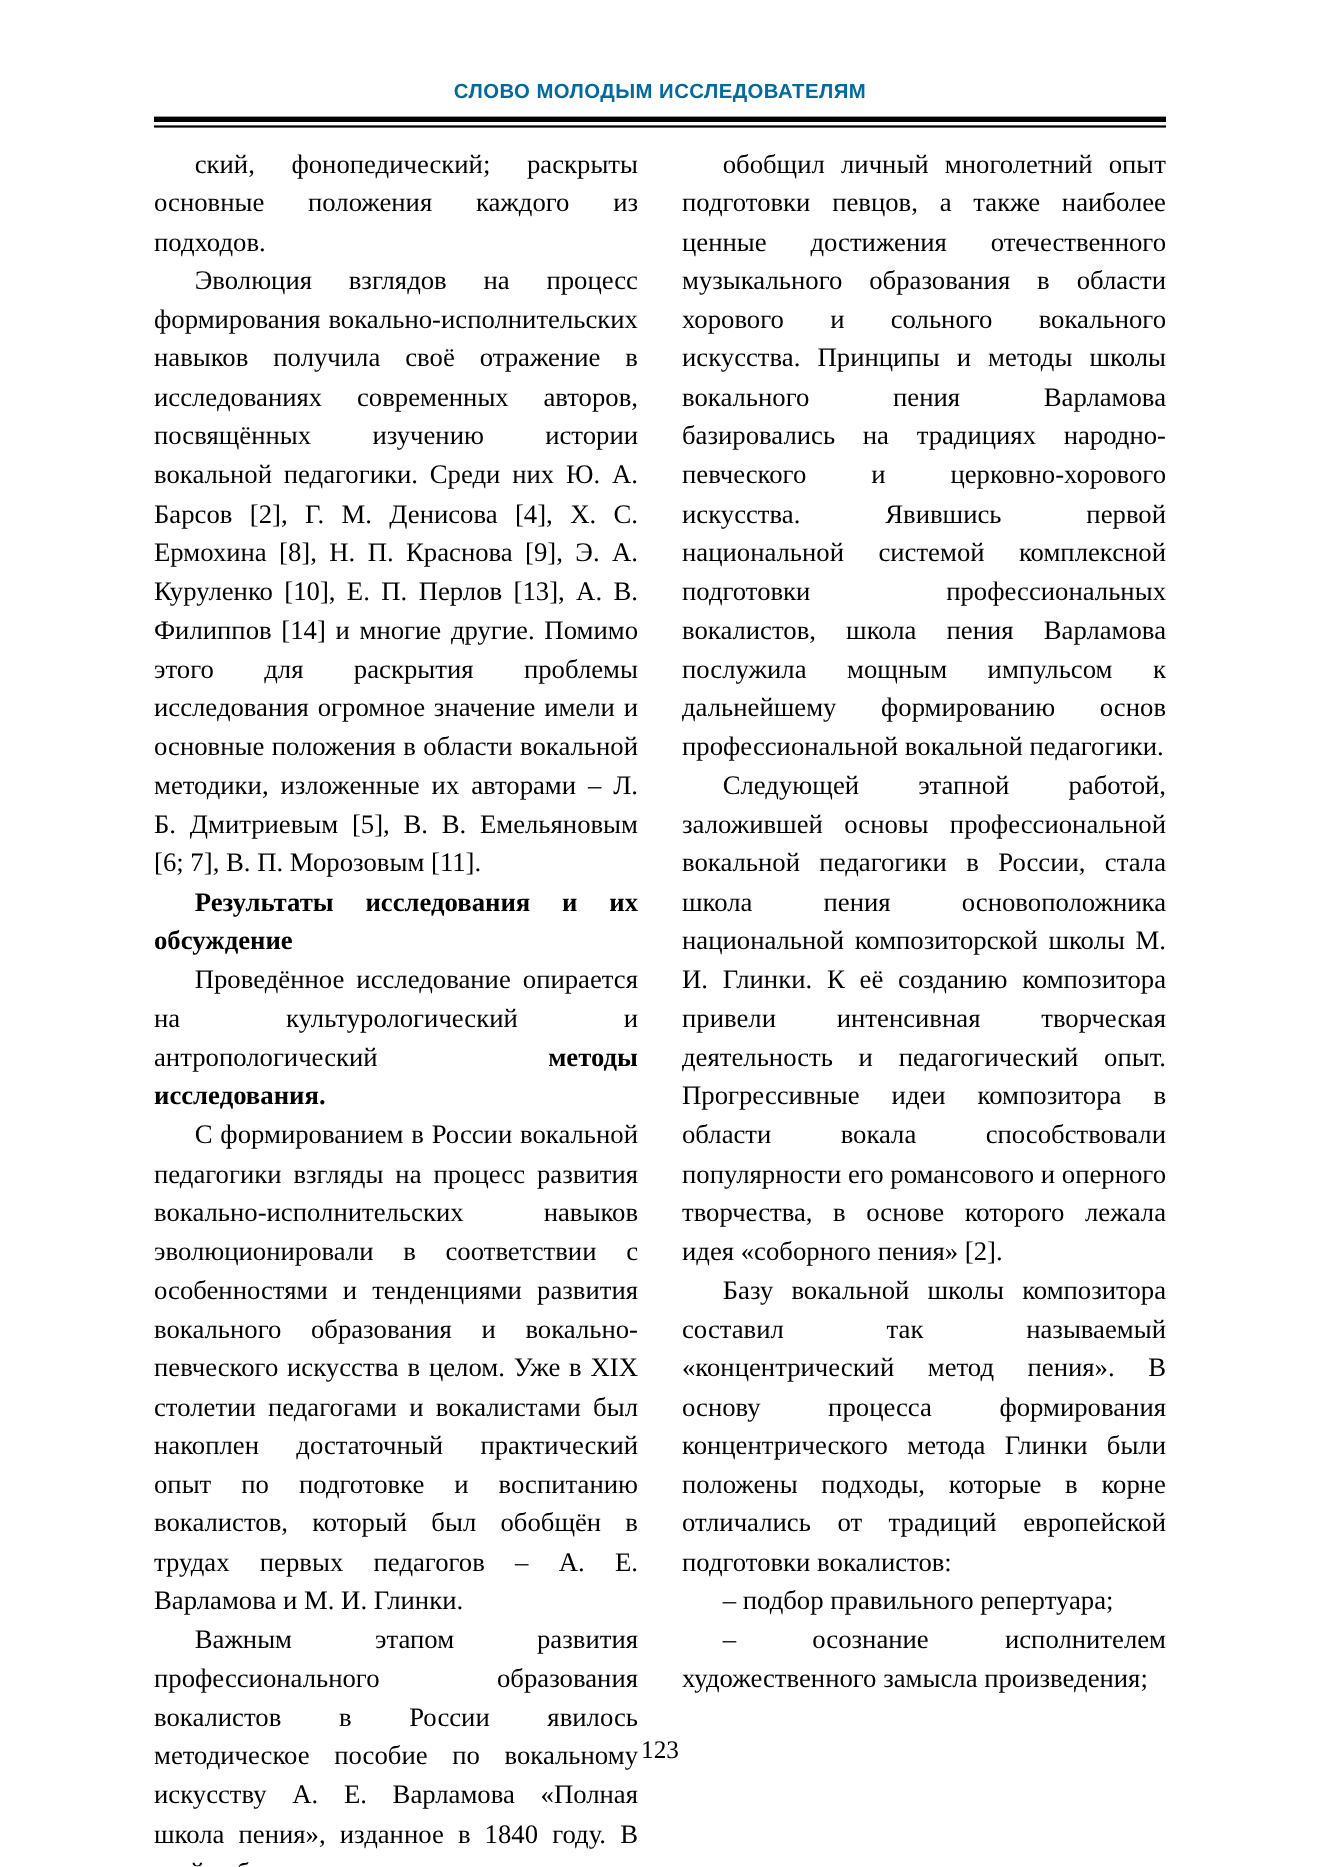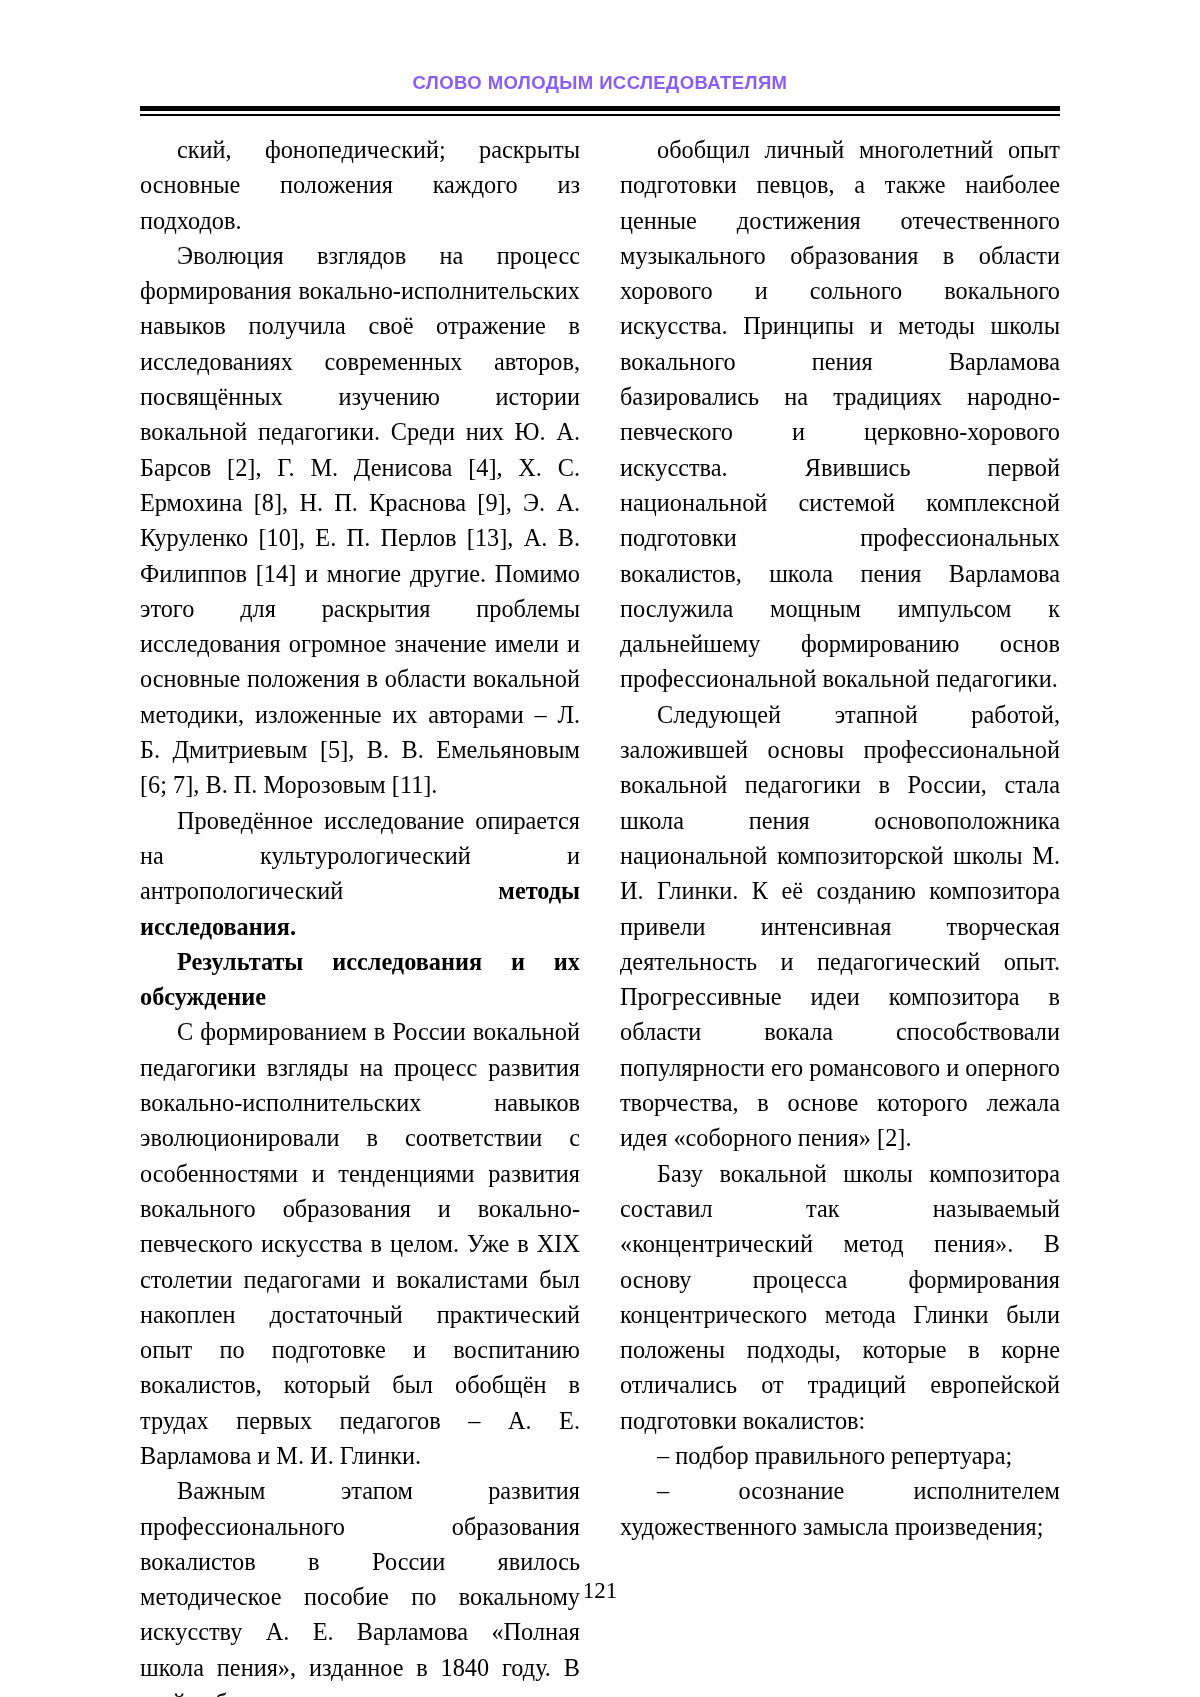--- a/index.html
+++ b/index.html
@@ -26,21 +26,21 @@
   .running-head {
     position: absolute;
     left: 0;
     top: 72px;
     width: 1200px;
     text-align: center;
     font-family: "Liberation Sans", sans-serif;
     font-weight: bold;
     font-size: 18.5px;
     letter-spacing: 0.4px;
-    color: #8b5cf6;
+    color: #0369a1;
   }
   .rule-wrap {
     position: absolute;
     left: 140px;
     top: 106px;
     width: 920px;
   }
   .rule-thick {
     height: 5px;
     background: #000;
@@ -104,31 +104,31 @@
     <div class="rule-thick"></div>
     <div class="rule-gap"></div>
     <div class="rule-thin"></div>
   </div>
 
   <div class="columns">
 
     <div class="col col-left">
       <p>ский, фонопедический; раскрыты основные положения каждого из подходов.</p>
       <p>Эволюция взглядов на процесс формирования вокально-исполнительских навыков получила своё отражение в исследованиях современных авторов, посвящённых изучению истории вокальной педагогики. Среди них Ю. А. Барсов [2], Г. М. Денисова [4], Х. С. Ермохина [8], Н. П. Краснова [9], Э. А. Куруленко [10], Е. П. Перлов [13], А. В. Филиппов [14] и многие другие. Помимо этого для раскрытия проблемы исследования огромное значение имели и основные положения в области вокальной методики, изложенные их авторами – Л. Б. Дмитриевым [5], В. В. Емельяновым [6; 7], В. П. Морозовым [11].</p>
+      <p><b>Результаты исследования и их обсуждение</b></p>
       <p><span>Проведённое исследование опирается на культурологический и антропологический </span><b>методы исследования.</b></p>
-      <p><b>Результаты исследования и их обсуждение</b></p>
       <p>С формированием в России вокальной педагогики взгляды на процесс развития вокально-исполнительских навыков эволюционировали в соответствии с особенностями и тенденциями развития вокального образования и вокально-певческого искусства в целом. Уже в XIX столетии педагогами и вокалистами был накоплен достаточный практический опыт по подготовке и воспитанию вокалистов, который был обобщён в трудах первых педагогов – А. Е. Варламова и М. И. Глинки.</p>
       <p>Важным этапом развития профессионального образования вокалистов в России явилось методическое пособие по вокальному искусству А. Е. Варламова «Полная школа пения», изданное в 1840 году. В этой работе композитор</p>
     </div>
 
     <div class="col col-right">
       <p>обобщил личный многолетний опыт подготовки певцов, а также наиболее ценные достижения отечественного музыкального образования в области хорового и сольного вокального искусства. Принципы и методы школы вокального пения Варламова базировались на традициях народно-певческого и церковно-хорового искусства. Явившись первой национальной системой комплексной подготовки профессиональных вокалистов, школа пения Варламова послужила мощным импульсом к дальнейшему формированию основ профессиональной вокальной педагогики.</p>
       <p>Следующей этапной работой, заложившей основы профессиональной вокальной педагогики в России, стала школа пения основоположника национальной композиторской школы М. И. Глинки. К её созданию композитора привели интенсивная творческая деятельность и педагогический опыт. Прогрессивные идеи композитора в области вокала способствовали популярности его романсового и оперного творчества, в основе которого лежала идея «соборного пения» [2].</p>
       <p>Базу вокальной школы композитора составил так называемый «концентрический метод пения». В основу процесса формирования концентрического метода Глинки были положены подходы, которые в корне отличались от традиций европейской подготовки вокалистов:</p>
       <p class="dash">– подбор правильного репертуара;</p>
       <p class="dash">– осознание исполнителем художественного замысла произведения;</p>
     </div>
 
   </div>
 
-  <div class="folio">121</div>
+  <div class="folio">123</div>
 
 </div>
 
 </body></html>

